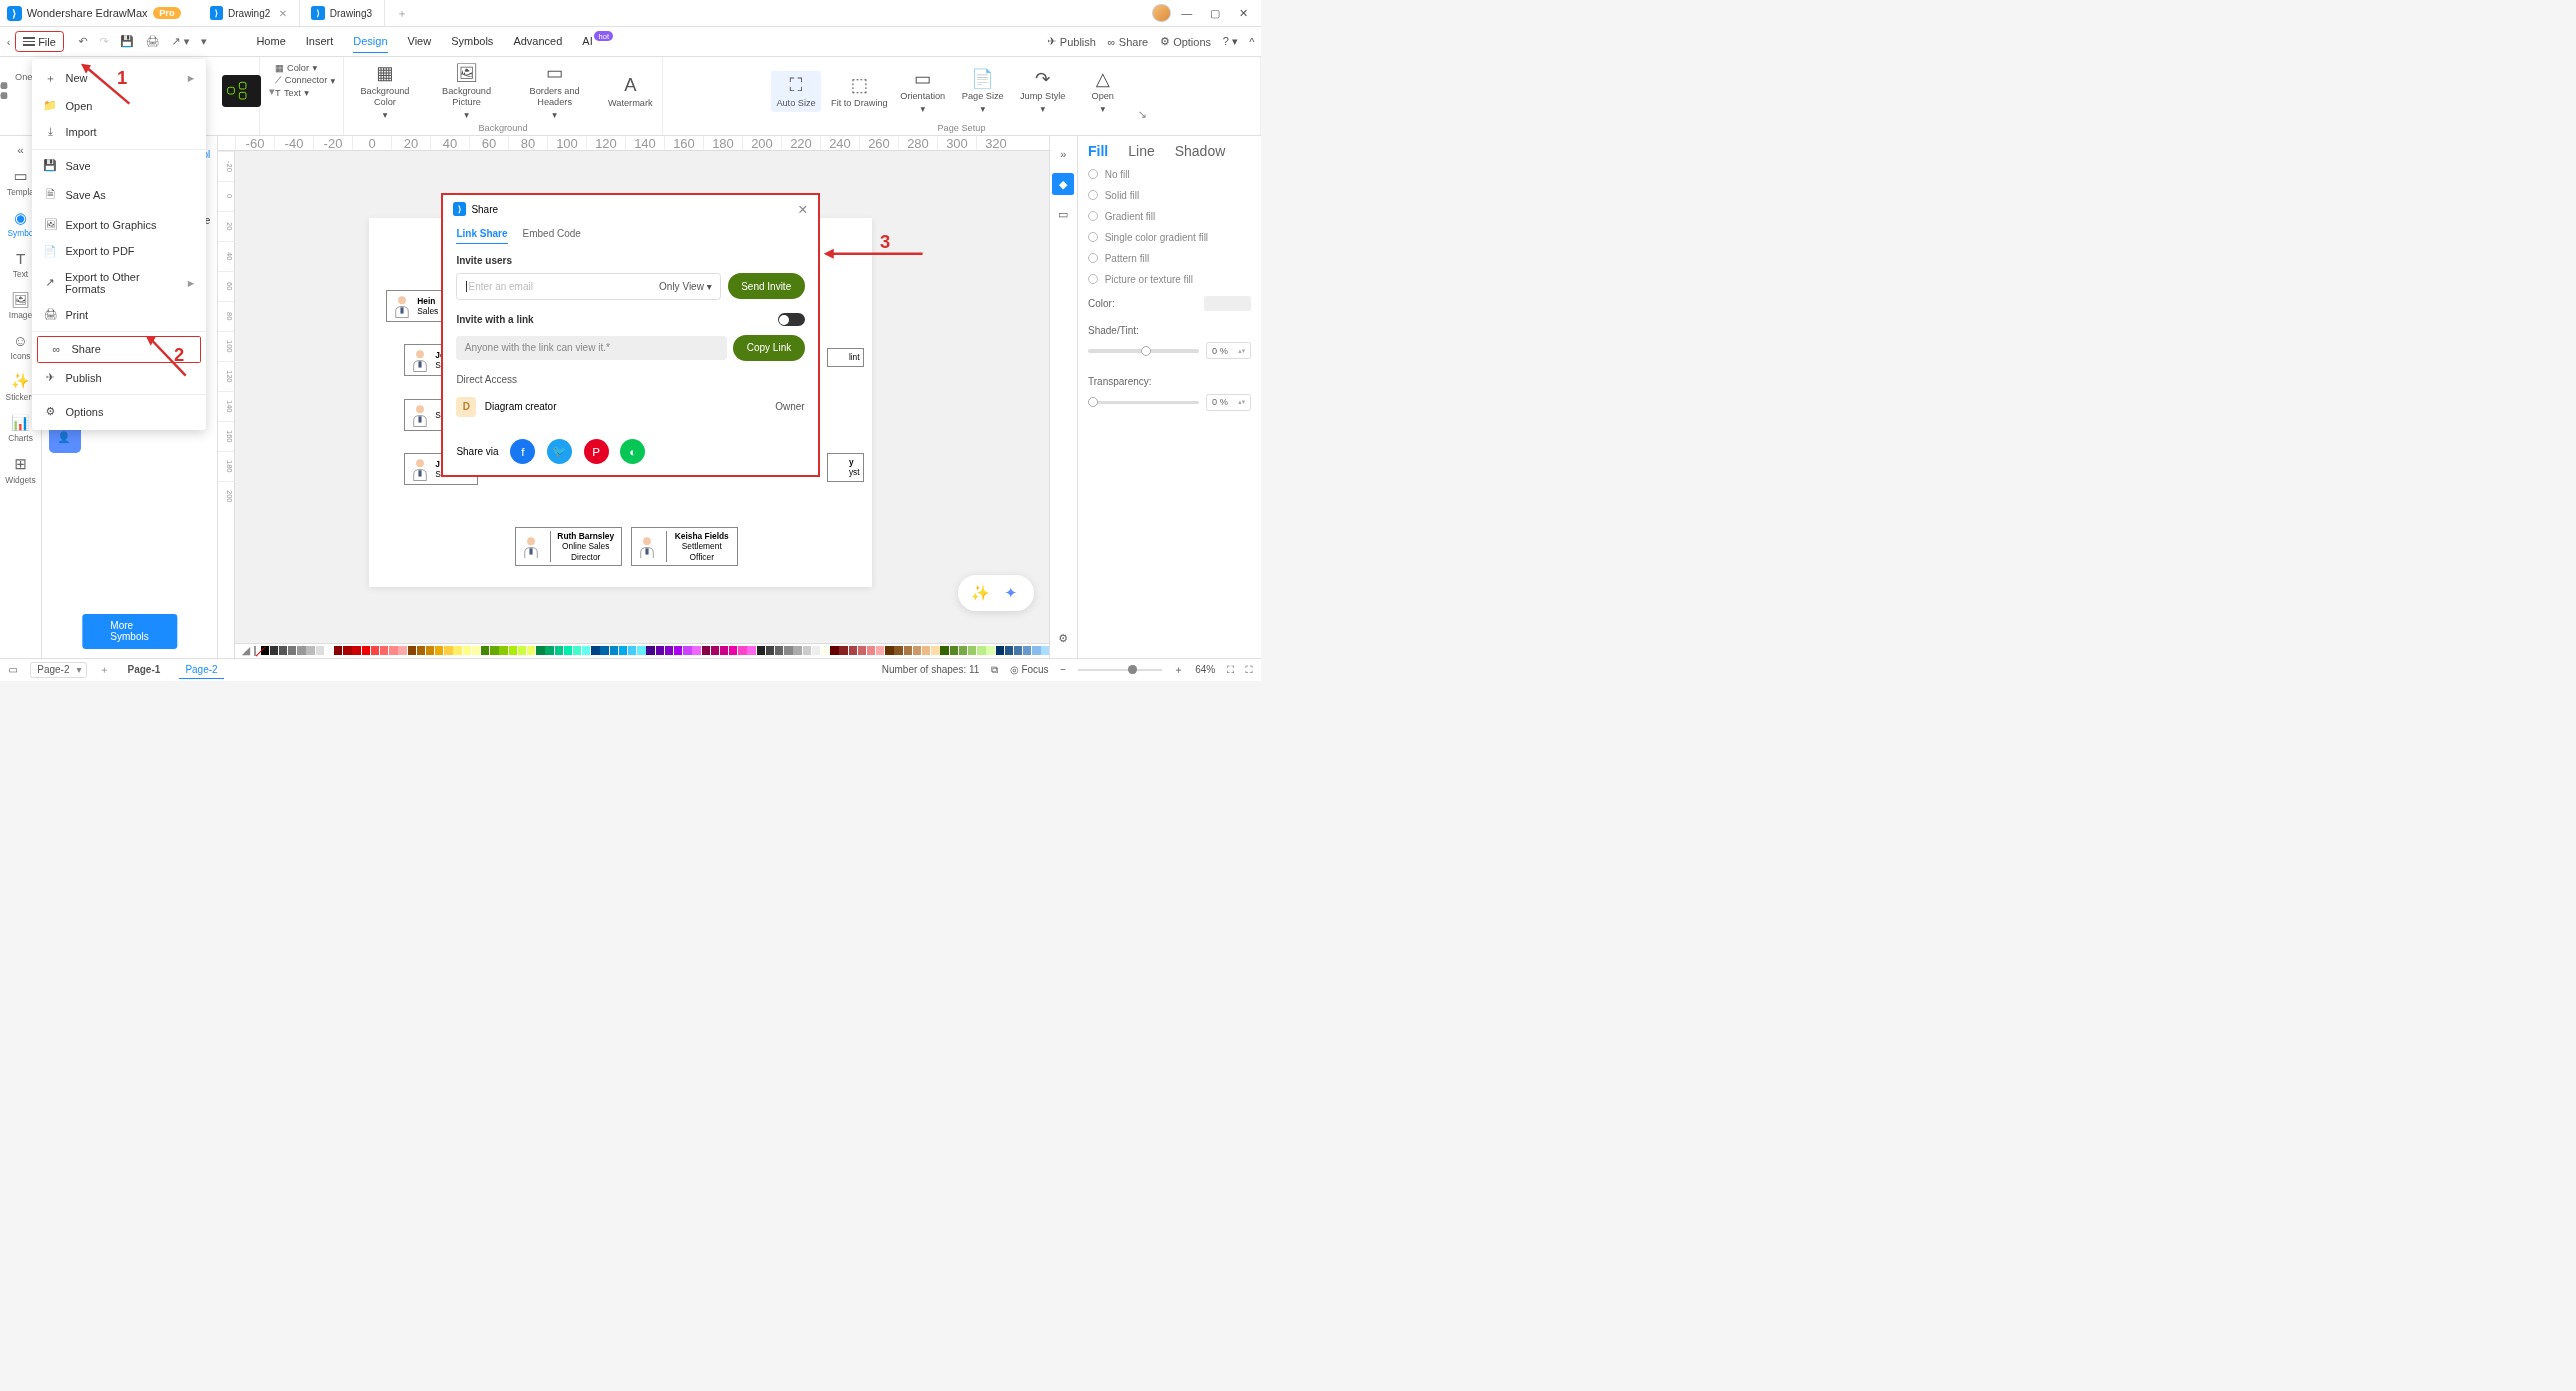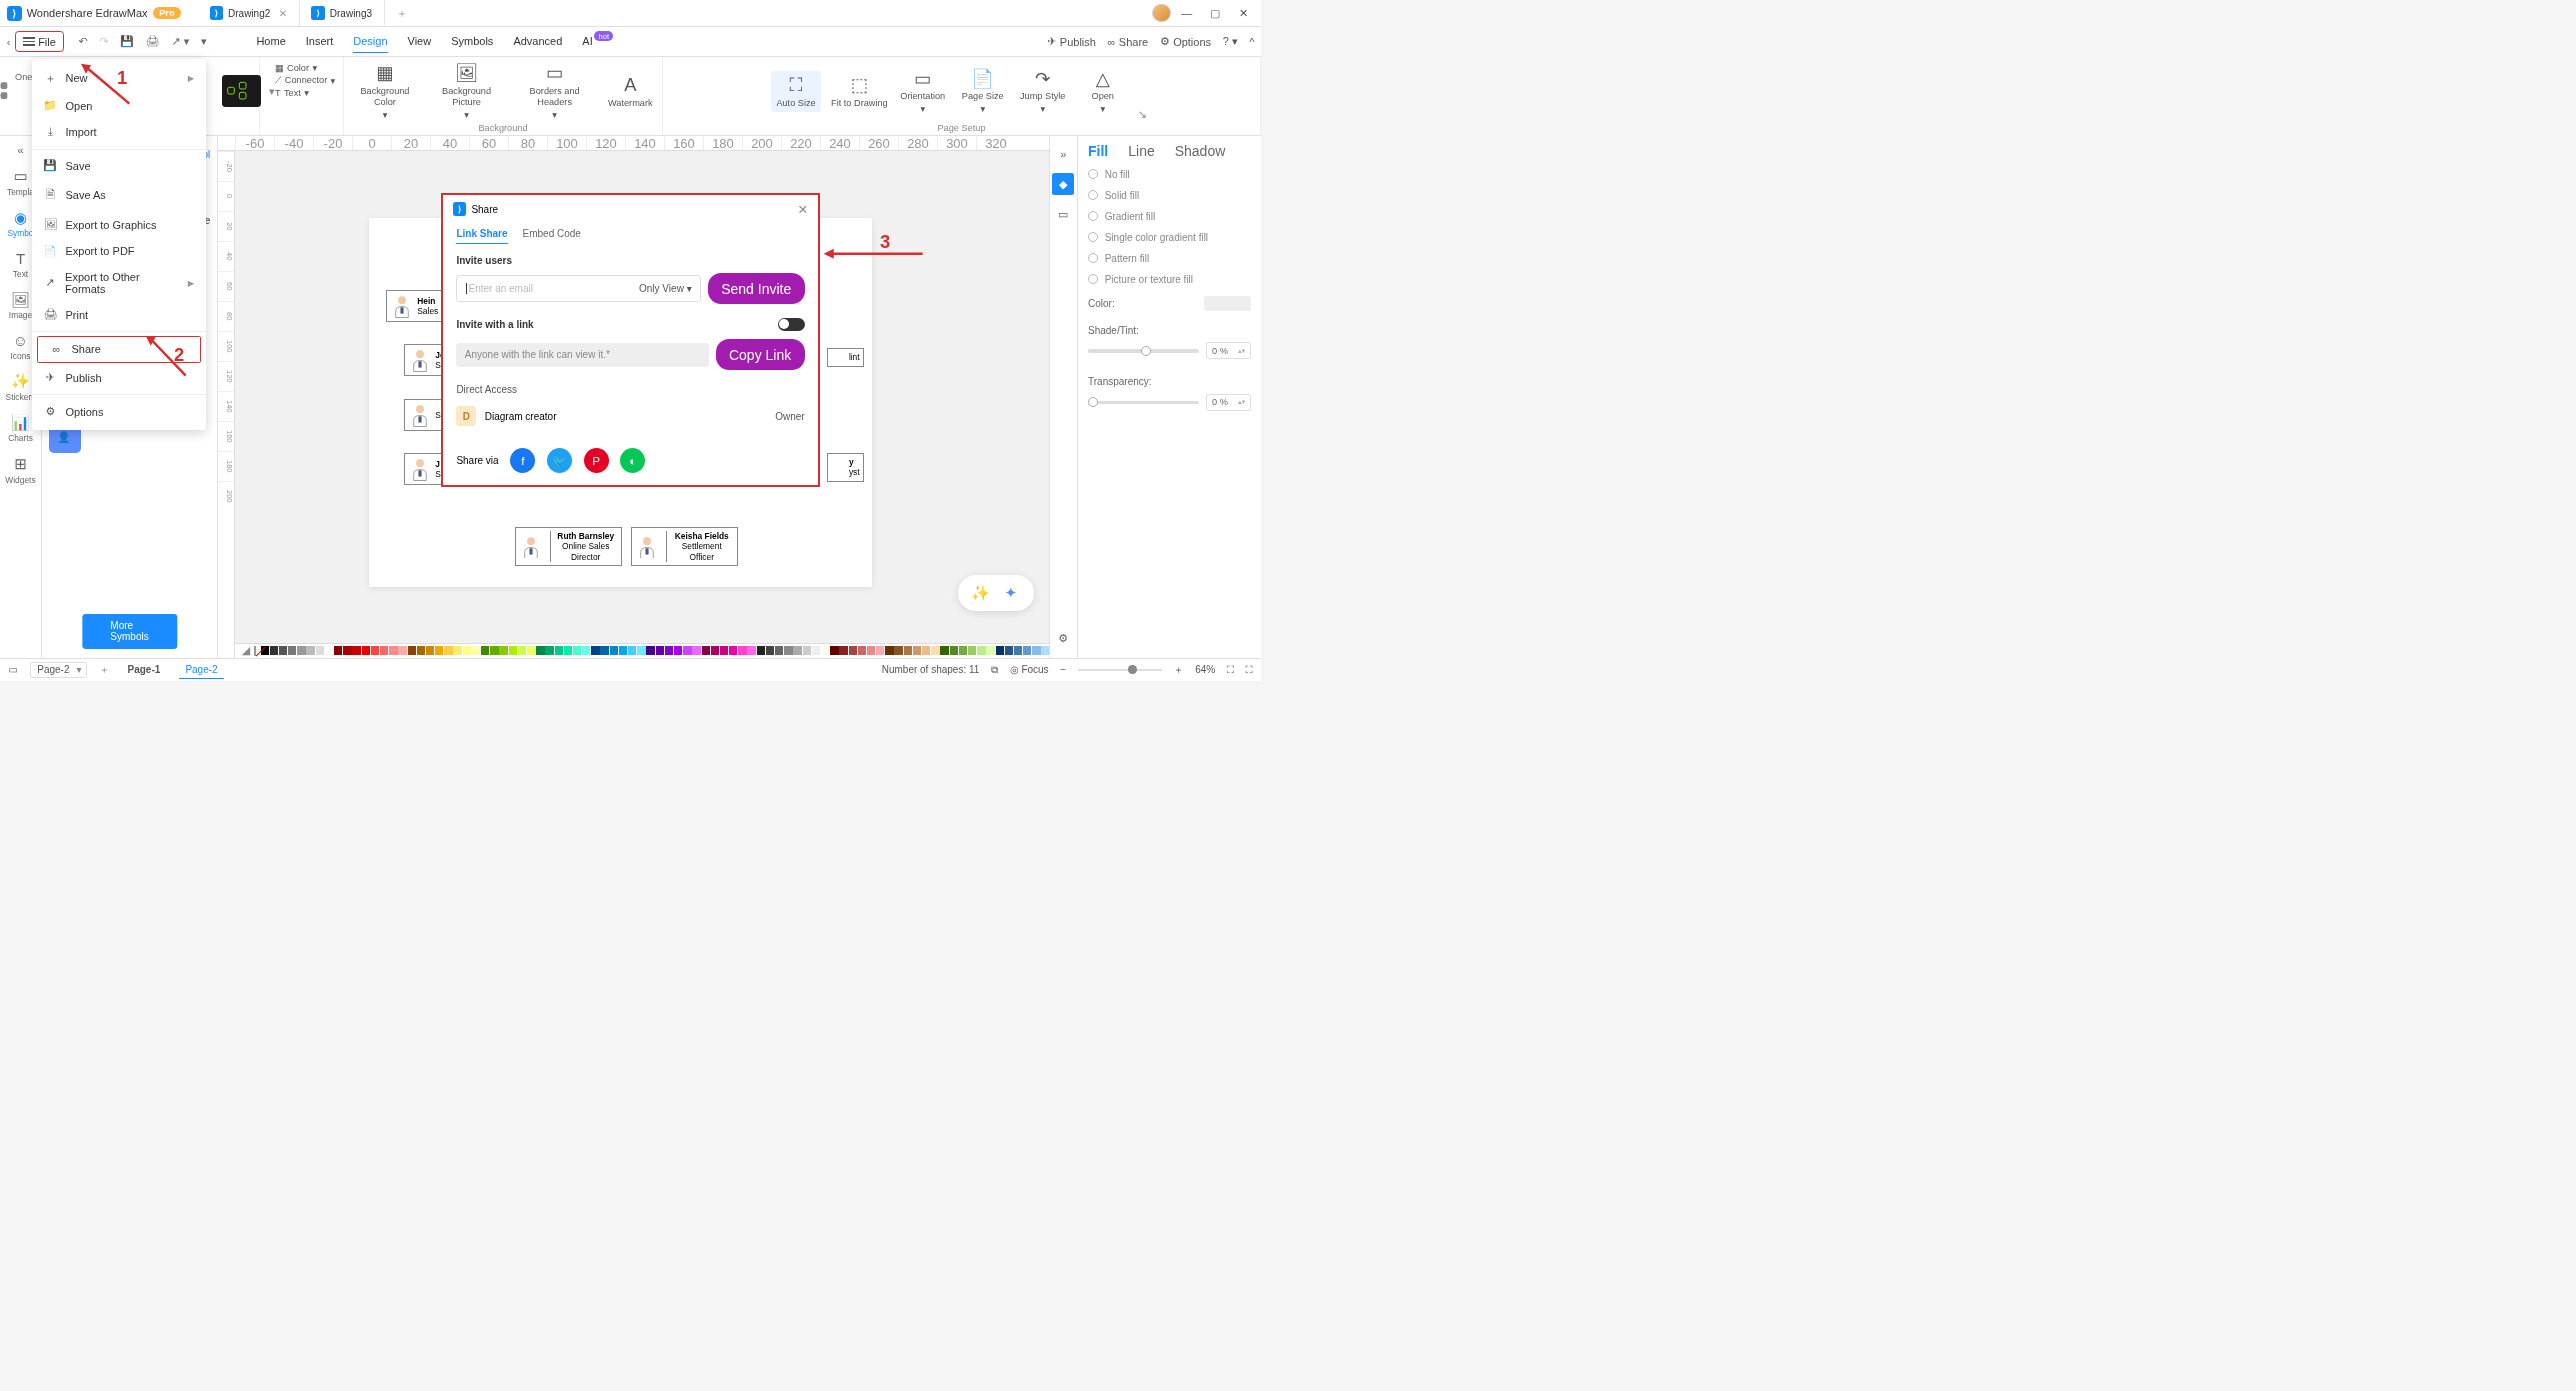--- a/index.html
+++ b/index.html
@@ -110,21 +110,21 @@
 .sd-header { display:flex; align-items:center; padding:6.7px 10px; gap:5px; }
 .sd-header .sd-icon { width:13.4px; height:13.4px; background:#0d8af0; border-radius:2.5px; color:#fff; font-size:8.4px; display:flex; align-items:center; justify-content:center; font-weight:bold;}
 .sd-header .sd-close { margin-left:auto; color:#888; cursor:pointer; font-size:12.6px; }
 .sd-tabs { display:flex; gap:15px; padding:5px 13.4px 6.7px; }
 .sd-tab { color:#666; cursor:pointer; padding-bottom:3.4px; }
 .sd-tab.active { color:#1a8cff; font-weight:600; border-bottom:1.7px solid #1a8cff; }
 .sd-section { padding:5px 13.4px 8.4px; }
 .sd-label { font-weight:600; color:#333; margin-bottom:6.7px; }
 .sd-row { display:flex; gap:6.7px; align-items:center; }
 .sd-input { flex:1; border:0.8px solid #ddd; border-radius:3.4px; padding:6.7px 8.4px; color:#999; display:flex; align-items:center; justify-content:space-between; }
-.sd-btn { background:#a21caf; color:#fff; padding:7.5px 13.4px; border-radius:13px; cursor:pointer; font-size:14px; }
+.sd-btn { background:#4d7c0f; color:#fff; padding:7.5px 13.4px; border-radius:13px; cursor:pointer; font-size:10px; }
 .sd-readonly { background:#eee; color:#888; border:none; }
 .sd-toggle { width:27px; height:13.4px; background:#333; border-radius:8.4px; position:relative; cursor:pointer; }
 .sd-toggle:after { content:''; position:absolute; width:10px; height:10px; background:#fff; border-radius:50%; top:1.7px; left:1.7px; }
 .sd-invite-link-row { display:flex; justify-content:space-between; align-items:center; margin-bottom:8.4px; }
 .sd-user-row { display:flex; align-items:center; gap:8.4px; padding:5px 0; }
 .sd-user-ava { width:20px; height:20px; background:#fde8c6; color:#b88430; border-radius:3.4px; display:flex; align-items:center; justify-content:center; font-weight:600; }
 .sd-role { margin-left:auto; color:#555; }
 .sd-social { display:flex; align-items:center; gap:11.7px; padding:8.4px 13.4px 11.7px; }
 .sd-social .circ { width:25px; height:25px; border-radius:50%; display:flex; align-items:center; justify-content:center; color:#fff; font-size:11.7px; cursor:pointer; }
 

